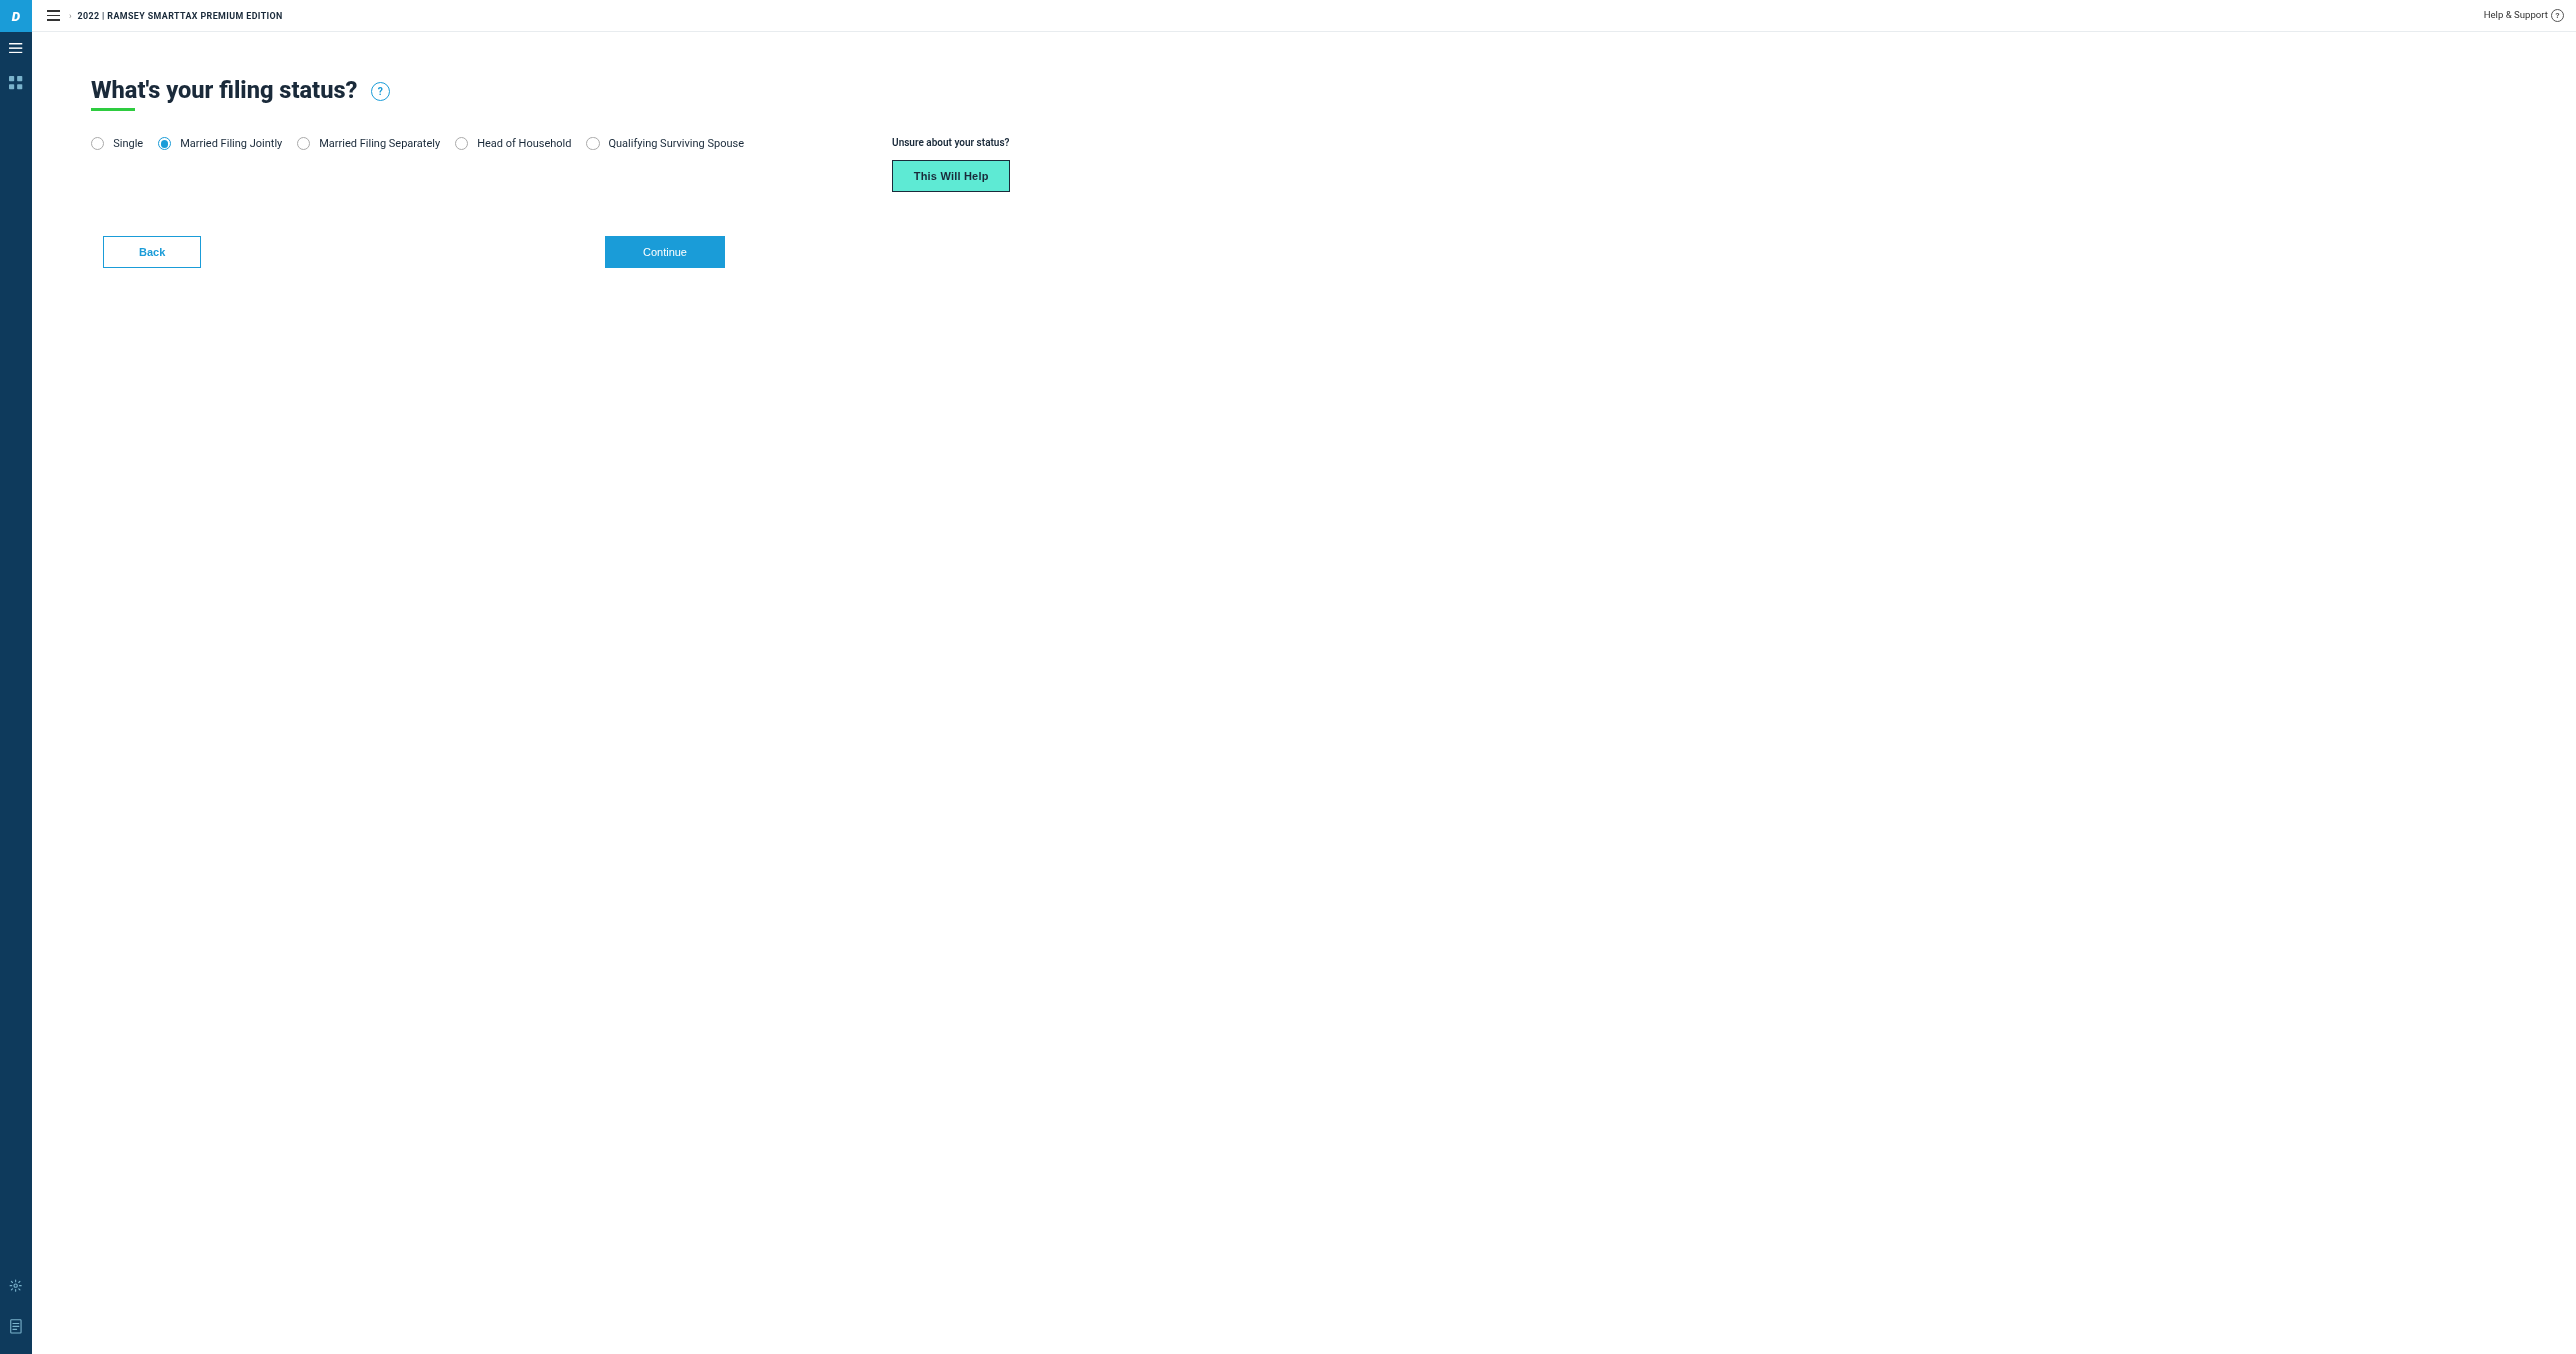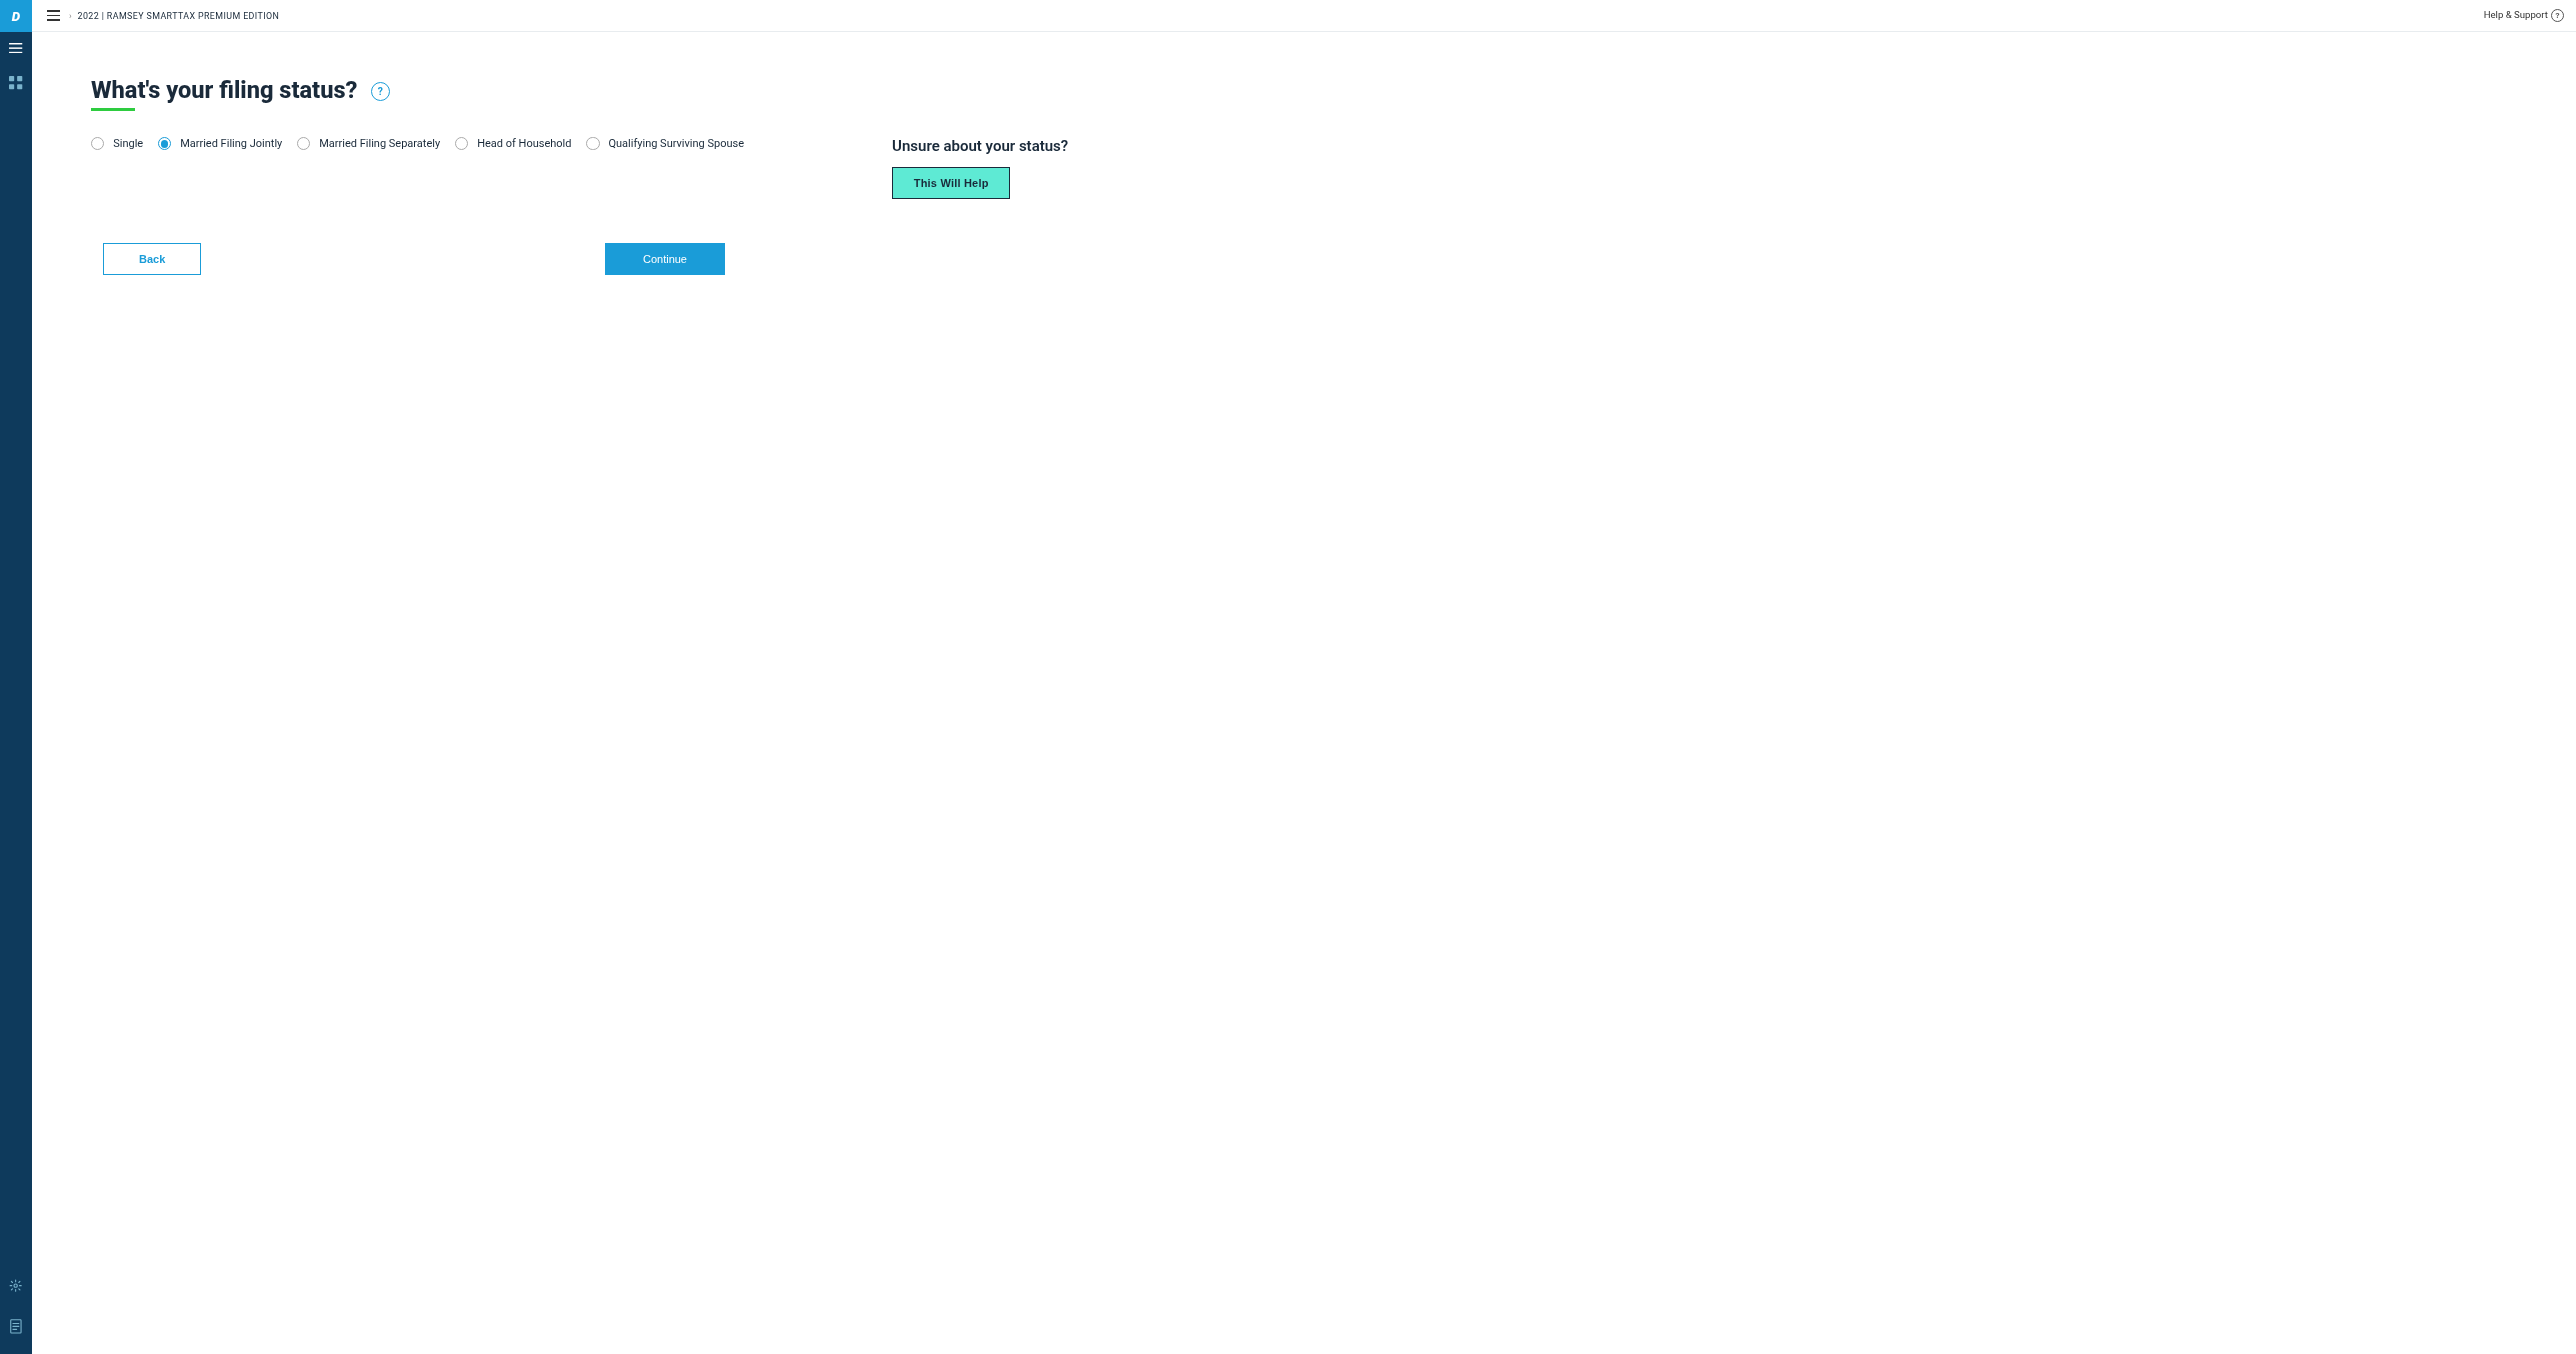--- a/index.html
+++ b/index.html
@@ -115,21 +115,21 @@
       background: #333;
     }
 
     .chevron-right {
       color: #888;
       font-size: 8.9px;
     }
 
     .breadcrumb-text {
       font-size: 8.9px;
-      font-weight: 400;
+      font-weight: 700;
       color: #1a2a3a;
       letter-spacing: 0.4px;
       text-transform: uppercase;
     }
 
     .header-right {
       display: flex;
       align-items: center;
       gap: 5.9px;
     }
@@ -247,21 +247,21 @@
 
     
     .right-panel {
       display: flex;
       flex-direction: column;
       align-items: flex-start;
       gap: 11.8px;
     }
 
     .unsure-text {
-      font-size: 15px;
+      font-size: 10px;
       font-weight: 600;
       color: #1a2a3a;
     }
 
     .this-will-help-btn {
       padding: 8.9px 20.7px;
       border: 1.1px solid #1a2a3a;
       background: #5eead4;
       color: #1a2a3a;
       font-size: 11px;

